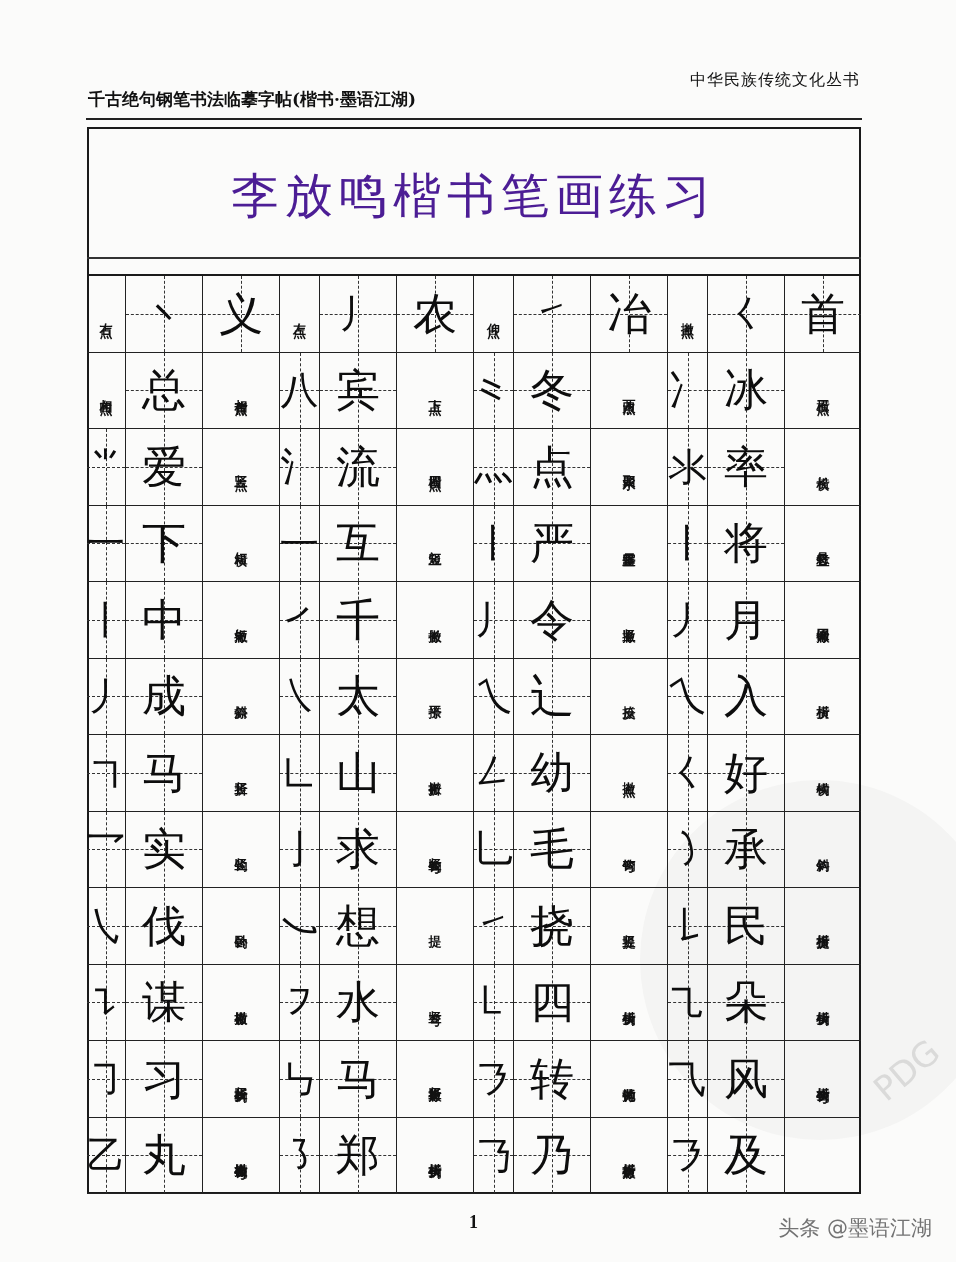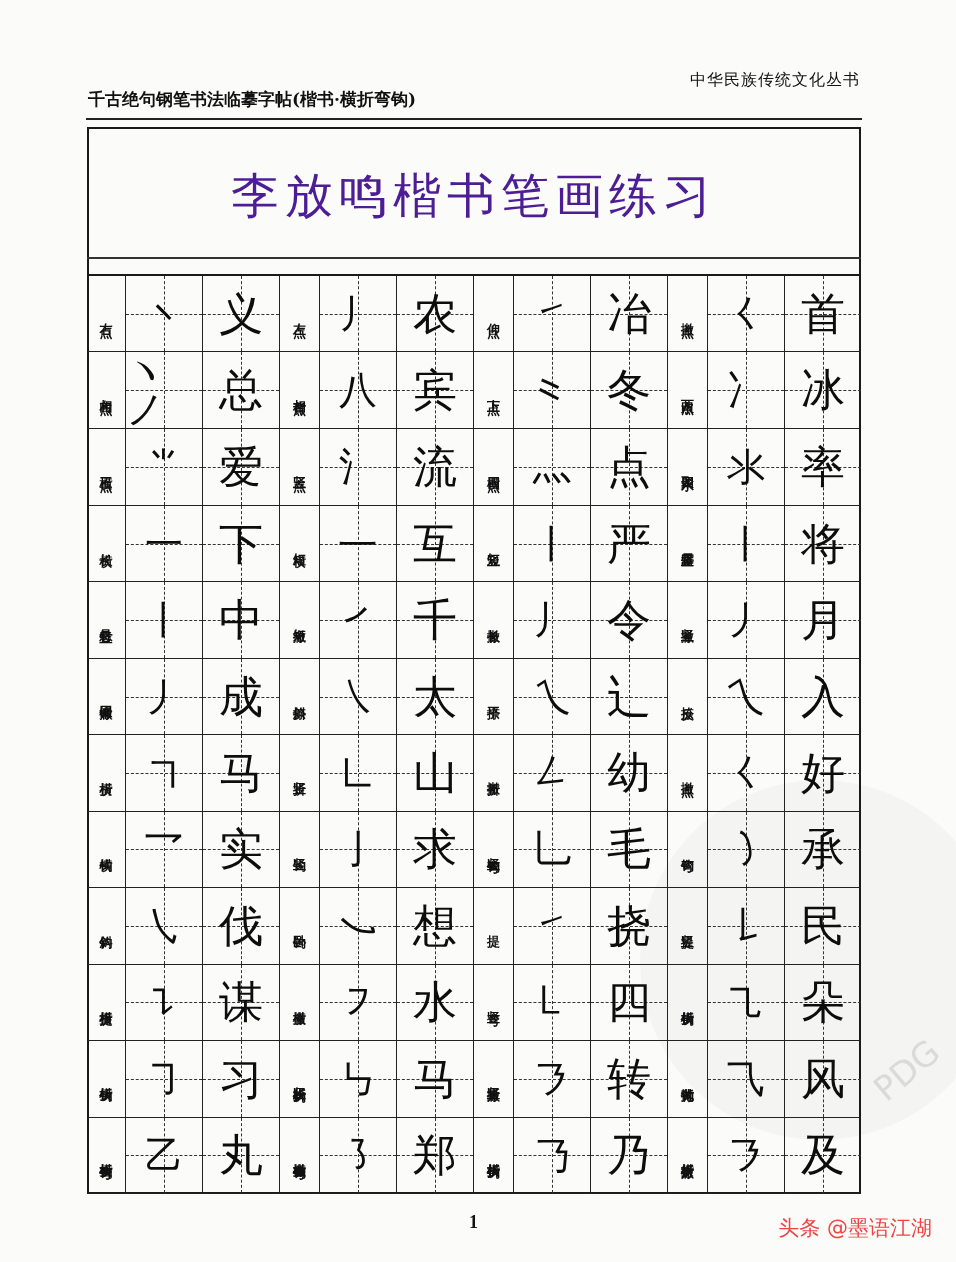--- a/index.html
+++ b/index.html
@@ -64,35 +64,35 @@
   .glyph {
     position: relative; z-index: 1; font-family: "DejaVu Serif", serif;
     font-size: 44px; line-height: 1; color: #0d0d0d;
   }
   .stroke-glyph { font-size: 38px; font-family: "DejaVu Sans", sans-serif; }
   .page-number {
     position: absolute; left: 469px; top: 1212px; font-family: "Liberation Serif", serif;
     font-size: 18px; font-weight: bold;
   }
   .credit {
-    position: absolute; right: 24px; top: 1214px; font-size: 21px; color: #ef4444;
+    position: absolute; right: 24px; top: 1214px; font-size: 21px; color: #737373;
   }
   .watermark {
     position: absolute; left: 640px; top: 780px; width: 360px; height: 360px;
     border-radius: 50%; background: rgba(200,200,200,0.12); pointer-events: none;
   }
   .watermark-text {
     position: absolute; left: 870px; top: 1050px; font-size: 34px; color: rgba(170,170,170,0.35);
     transform: rotate(-40deg); font-family: "DejaVu Sans", sans-serif;
   }
 </style>
 </head>
 <body>
 
-<div class="header-left">千古绝句钢笔书法临摹字帖(楷书·横折弯钩)</div>
+<div class="header-left">千古绝句钢笔书法临摹字帖(楷书·墨语江湖)</div>
 <div class="header-right">中华民族传统文化丛书</div>
 <div class="header-rule"></div>
 
 <div class="watermark"></div>
 <div class="watermark-text">PDG</div>
 
 <div class="outer"></div>
 <div class="title-box">
   <div class="title">李放鸣楷书笔画练习</div>
 </div>
@@ -131,23 +131,20 @@
     <div class="cell practice">
       <span class="glyph stroke-glyph">㇛</span>
     </div>
     <div class="cell practice">
       <span class="glyph">首</span>
     </div>
     <div class="cell">
       <span class="label">相向点</span>
     </div>
     <div class="cell practice">
-      <span class="glyph stroke-glyph">ヽノ</span>
-    </div>
-    <div class="cell practice">
       <span class="glyph">总</span>
     </div>
     <div class="cell">
       <span class="label">相背点</span>
     </div>
     <div class="cell practice">
       <span class="glyph stroke-glyph">八</span>
     </div>
     <div class="cell practice">
       <span class="glyph">宾</span>

